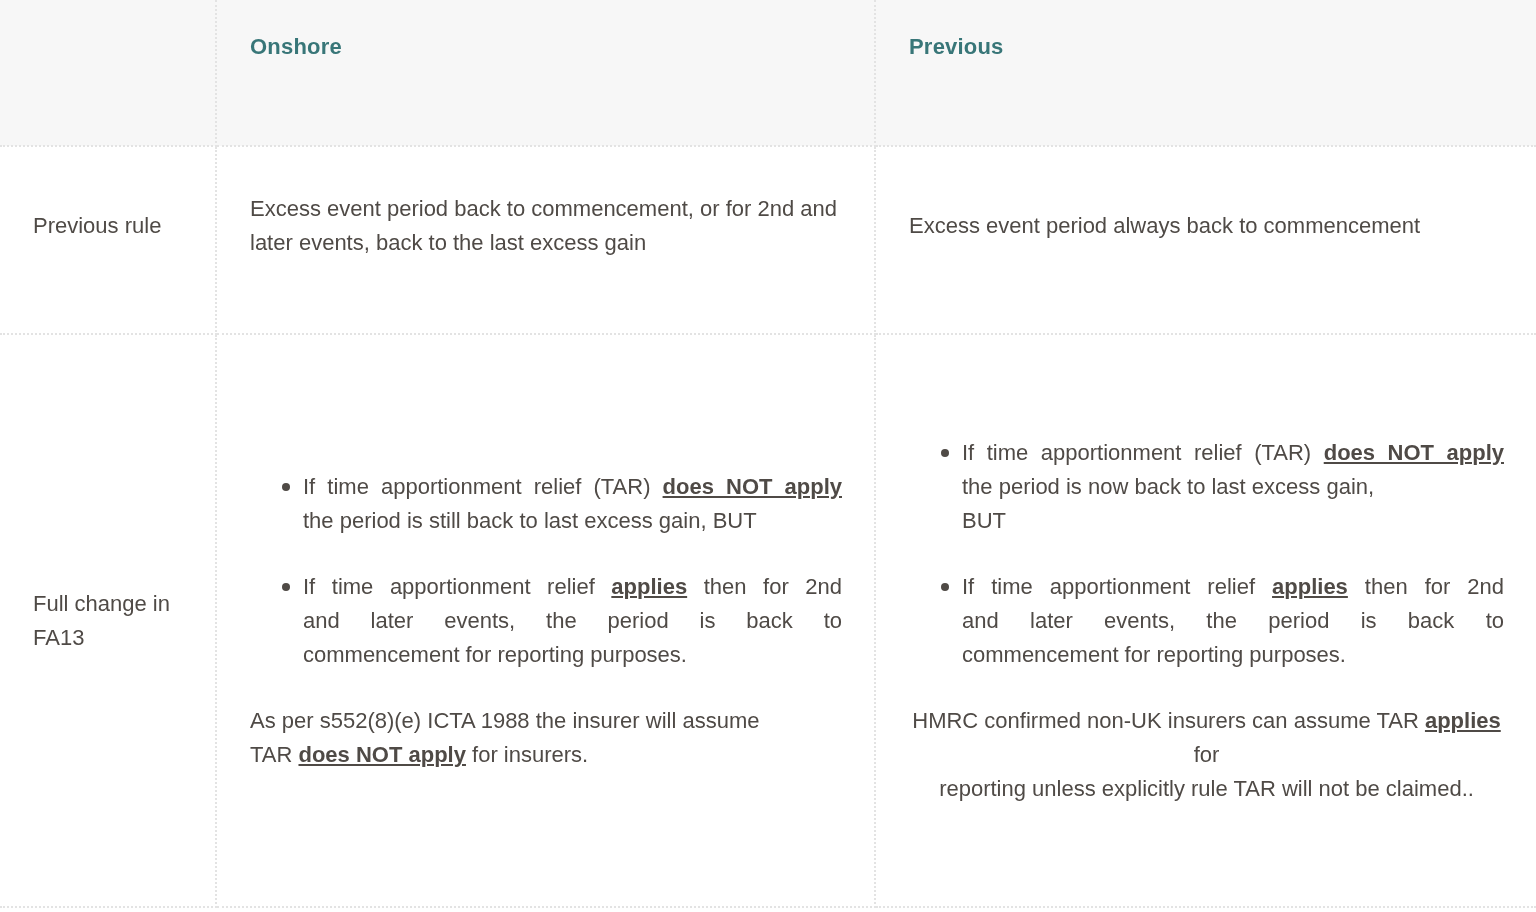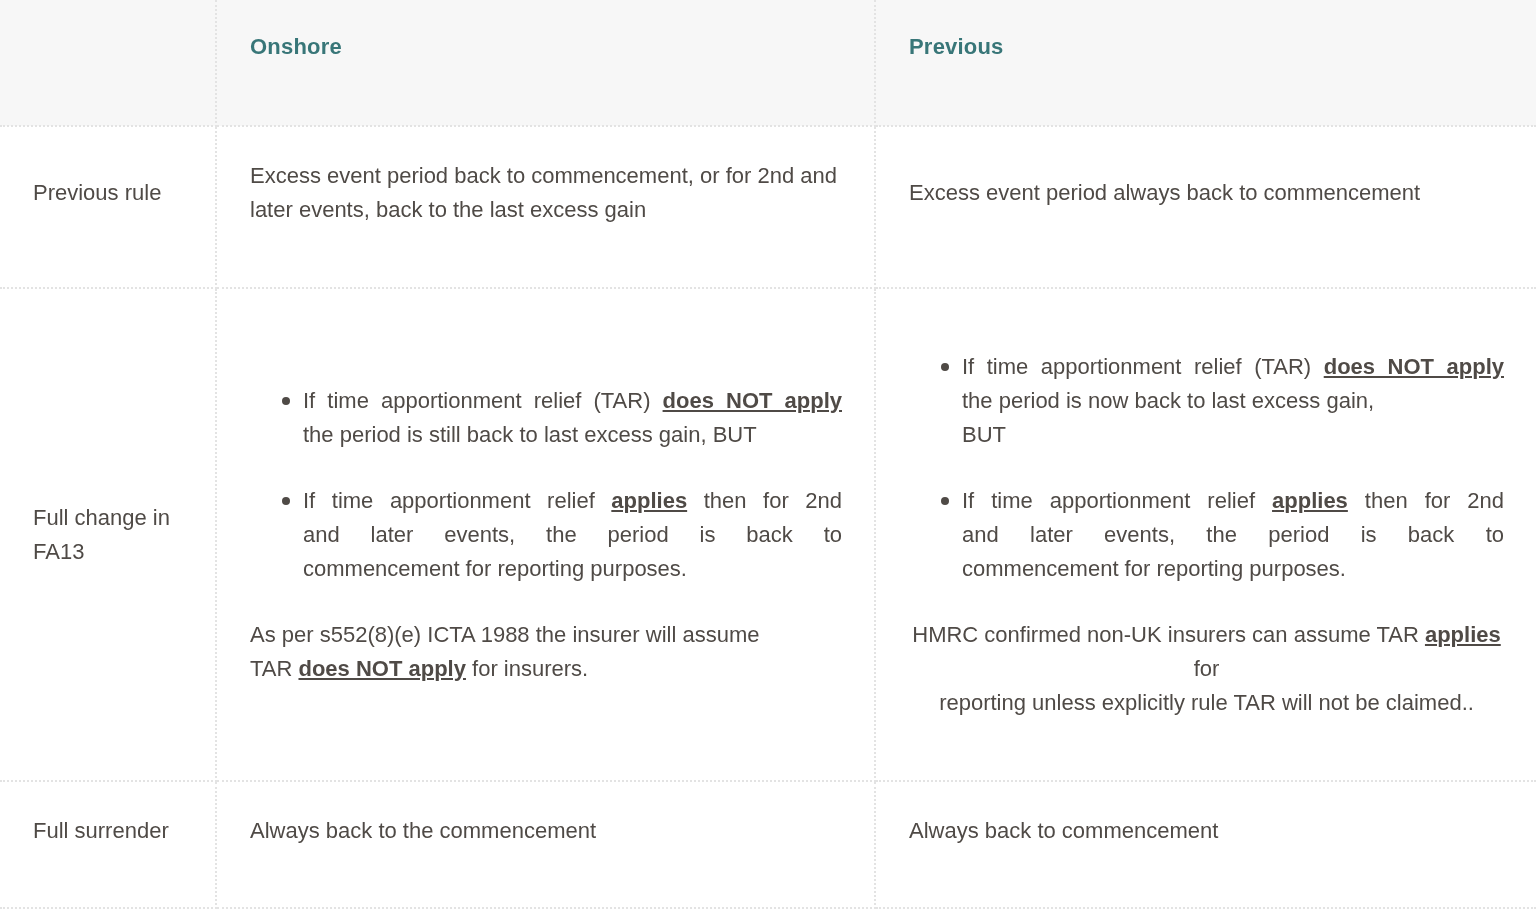--- a/index.html
+++ b/index.html
@@ -160,23 +160,14 @@
               </div>
         </li>
       </ul>
       <div class="note center">
             <div class="line"><span>HMRC confirmed non-UK insurers can assume TAR </span><strong class="u">applies</strong><span> for</span></div>
             <div class="line"><span>reporting unless explicitly rule TAR will not be claimed..</span></div>
           </div>
     </td>
   </tr>
 
-  <tr class="r-full">
-    <td class="cell">Full surrender</td>
-    <td class="cell">
-      <p class="prewrap">Always back to the commencement</p>
-    </td>
-    <td class="cell">
-      <p class="prewrap">Always back to commencement</p>
-    </td>
-  </tr>
 </tbody>
   </table>
 
 </body></html>

